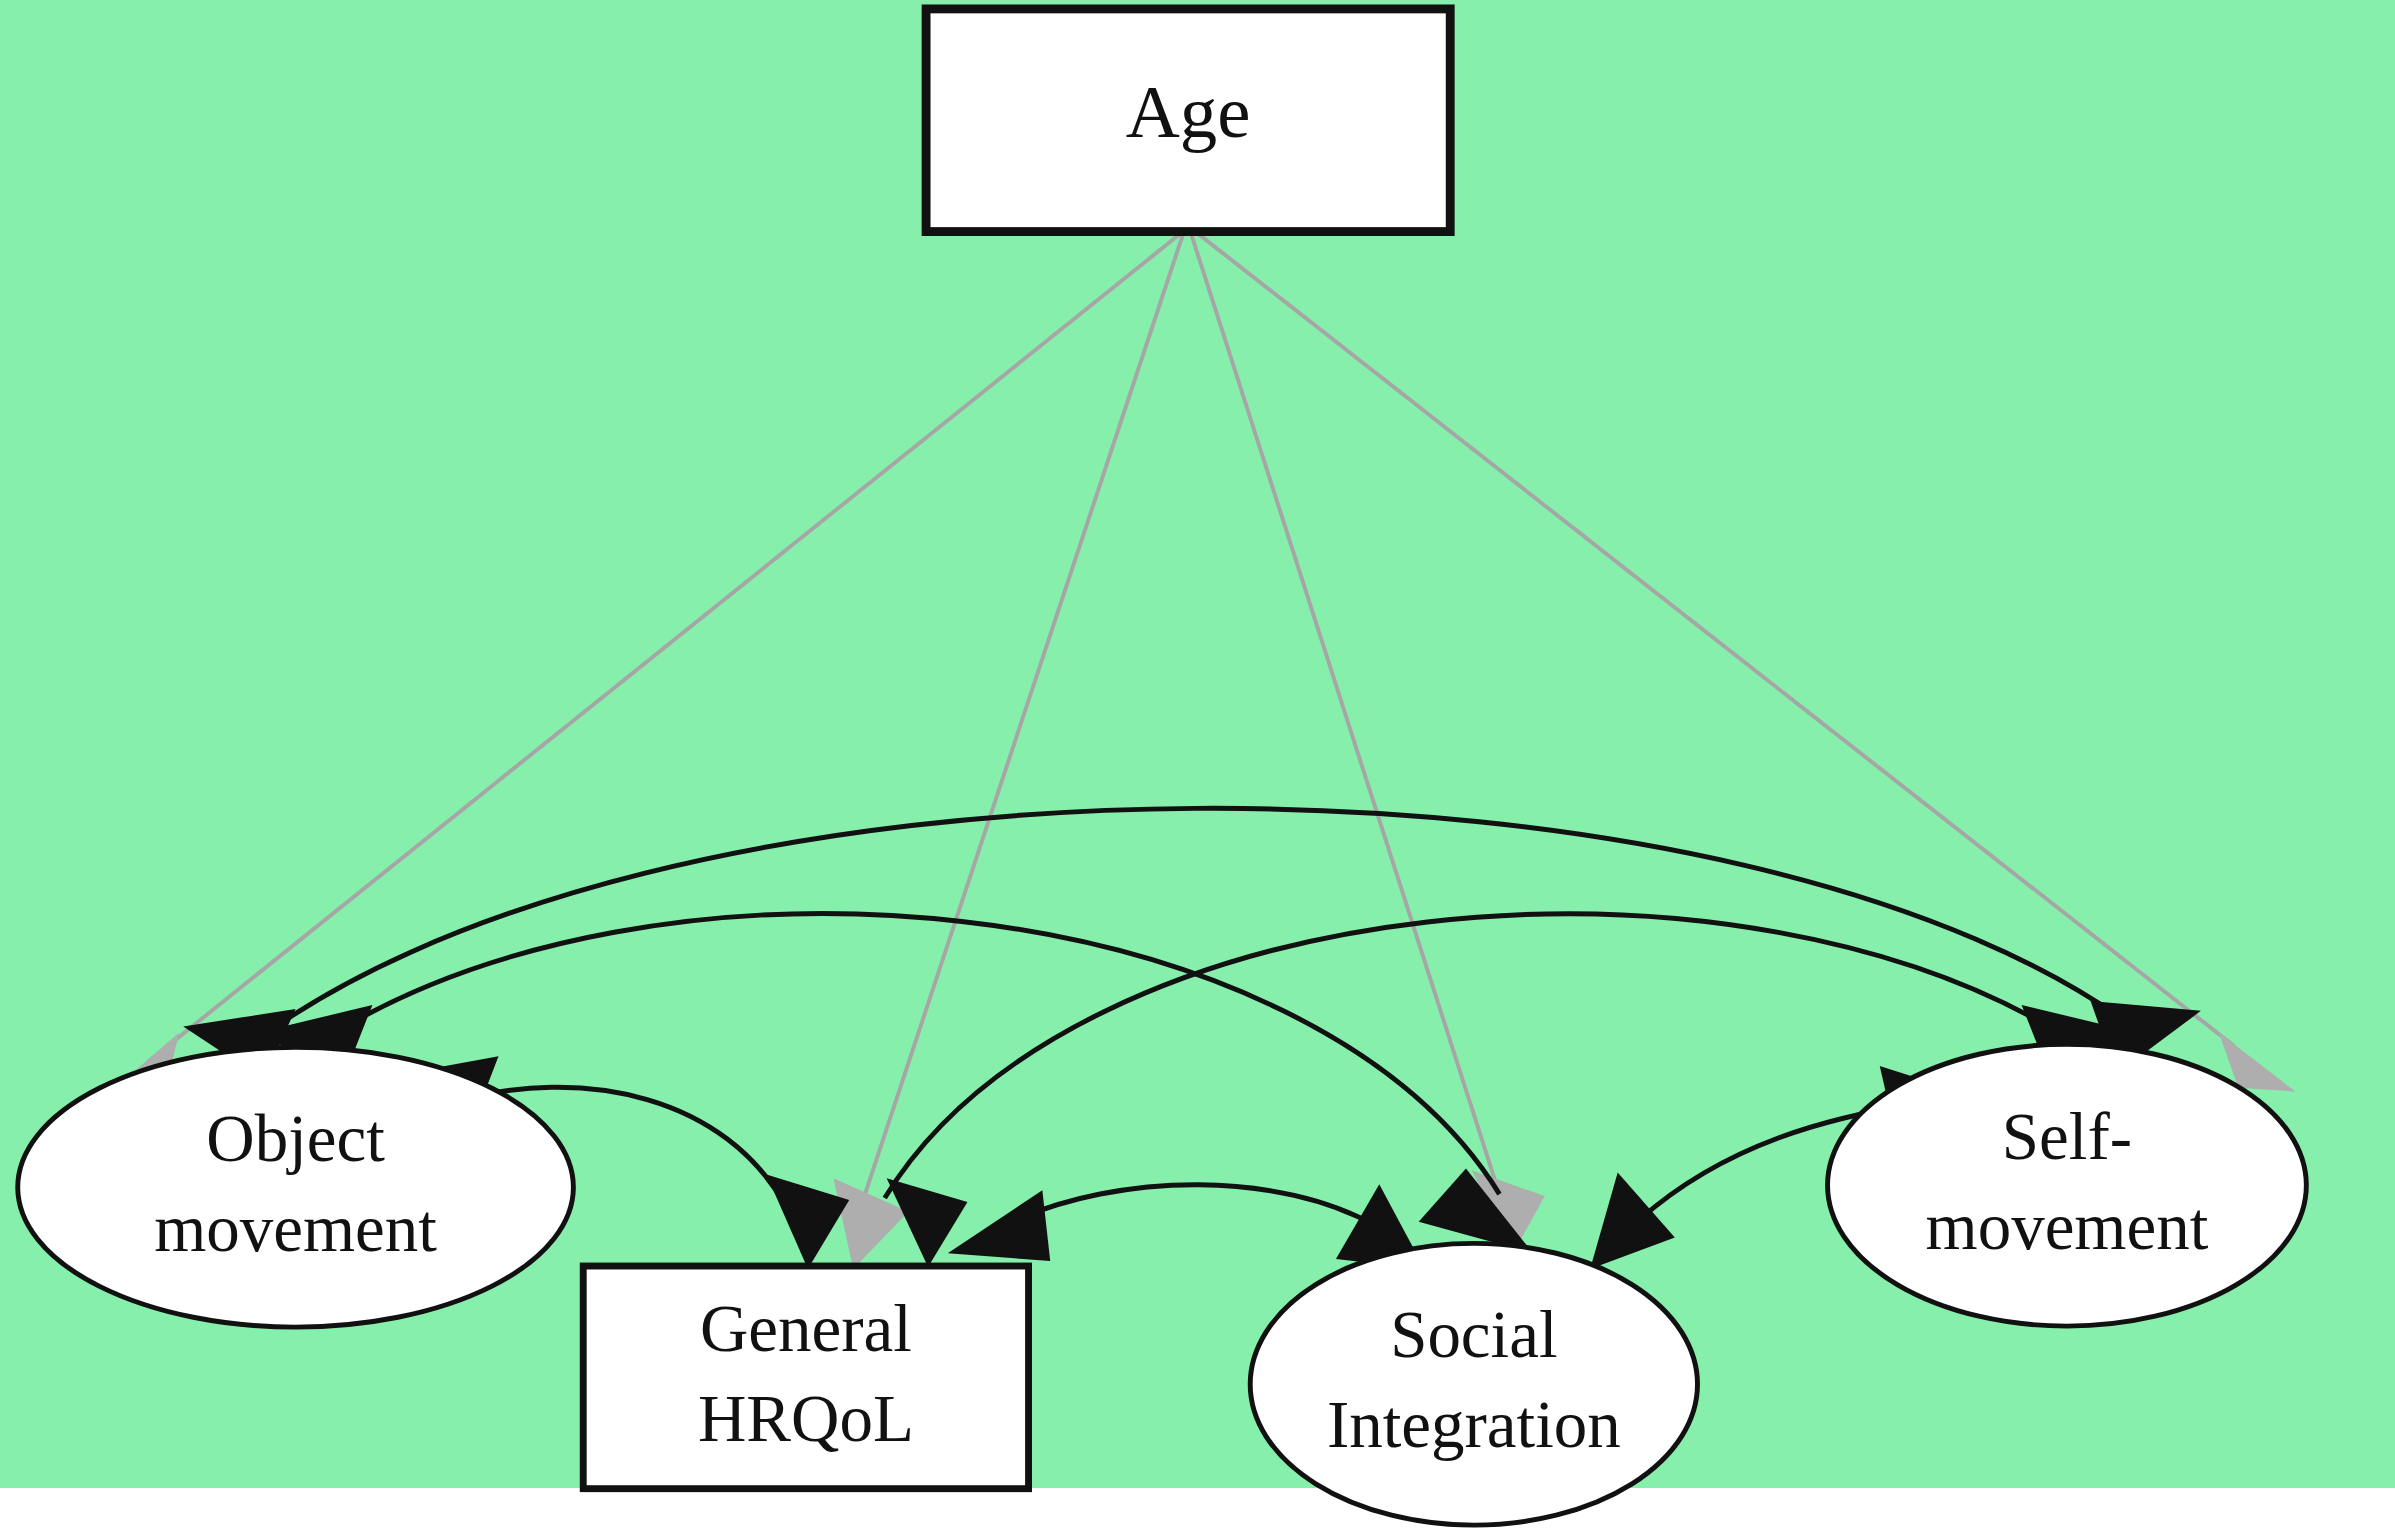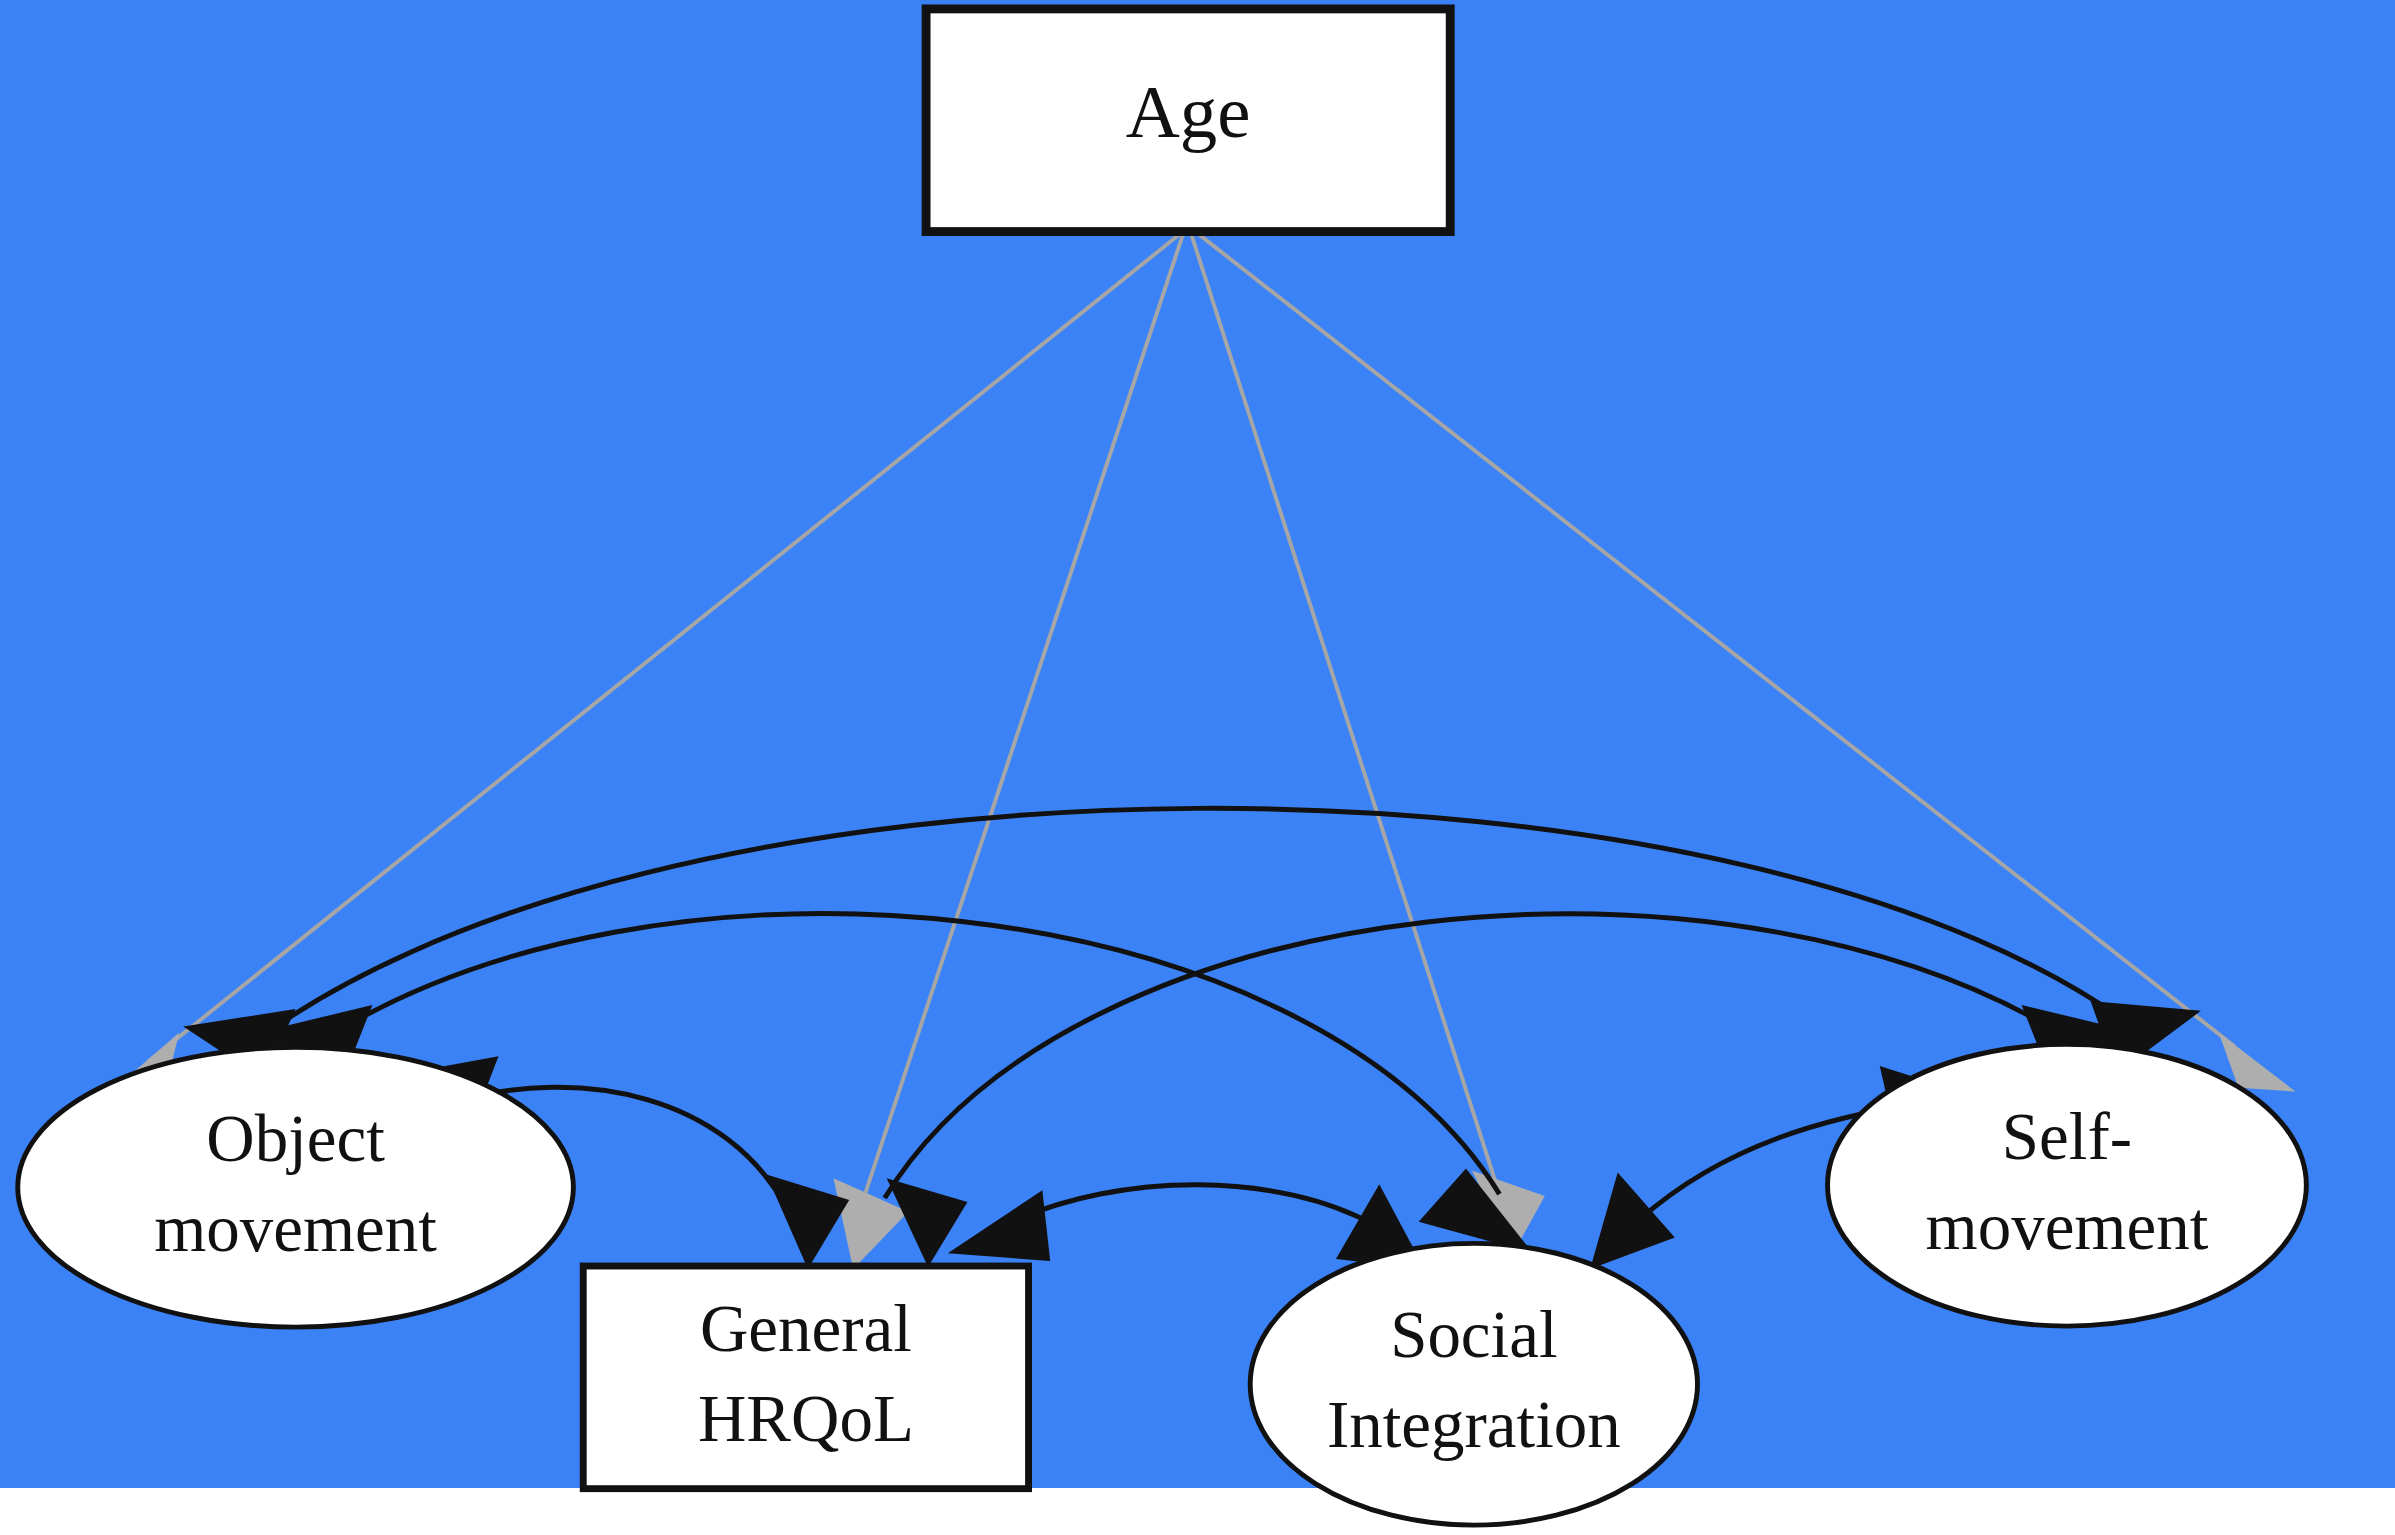--- a/index.html
+++ b/index.html
@@ -11,21 +11,21 @@
   body {
     width: 2396px;
     height: 1536px;
     overflow: hidden;
     font-family: "Liberation Serif", "DejaVu Serif", serif;
   }
   #diagram-root {
     position: relative;
     width: 2396px;
     height: 1488px;
-    background: #3b82f6;
+    background: #86efac;
   }
   svg.canvas {
     position: absolute;
     top: 0;
     left: 0;
     width: 2396px;
     height: 1536px;
     display: block;
   }
   .node-label {

